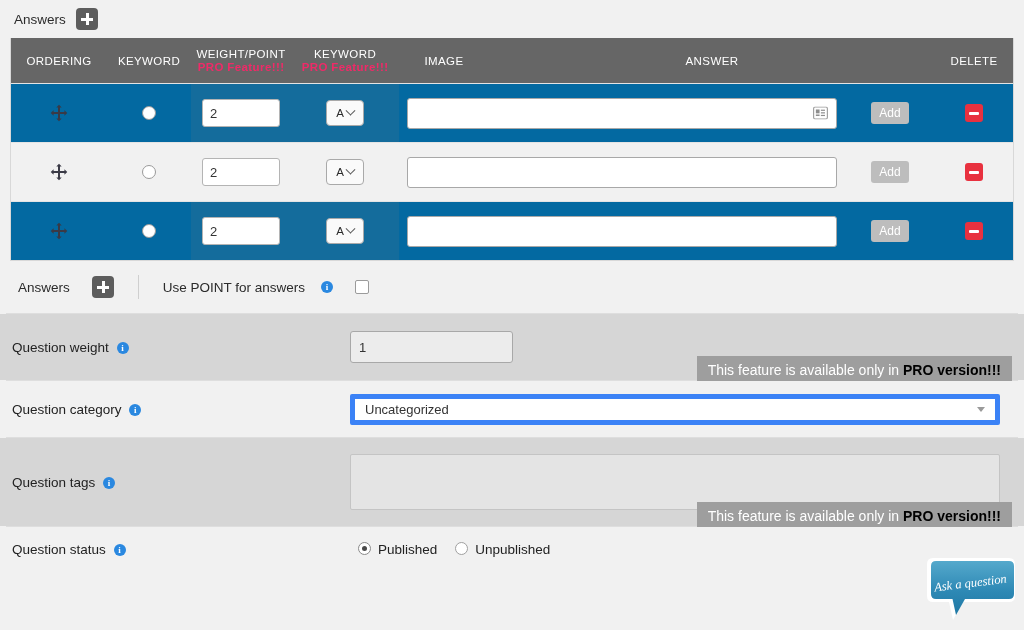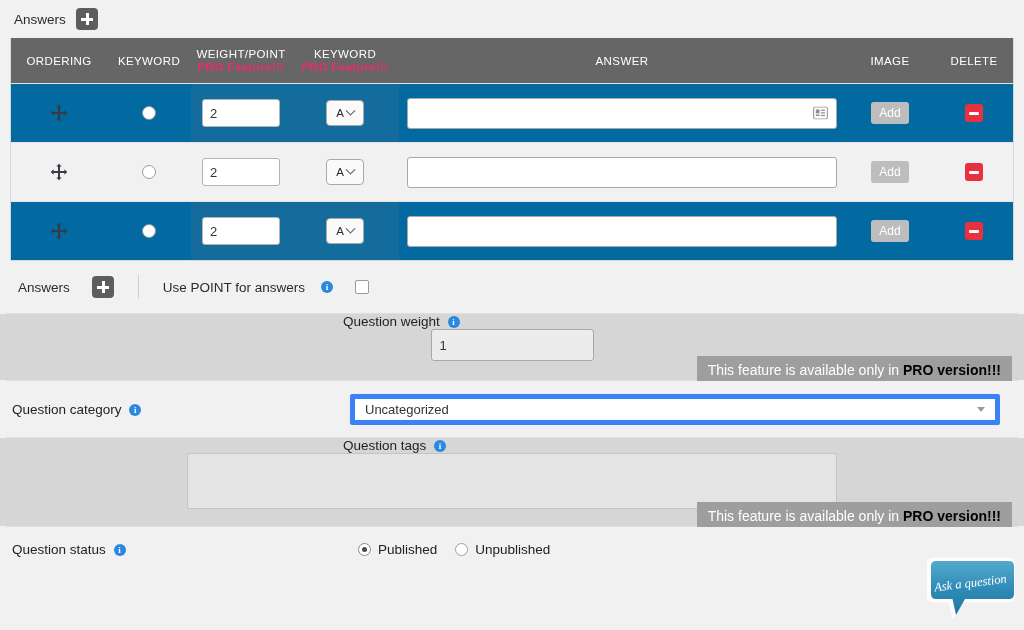--- a/index.html
+++ b/index.html
@@ -157,21 +157,21 @@
     background:#fff; display:inline-block; margin-left:10px;
   }
 
   
   .hr{ height:1px; background:#dedede; margin:0 6px; }
   .frow{
     position:relative;
     display:flex; align-items:center;
     padding:0 12px;
   }
-  .frow.shaded{ background:#d6d6d6;flex-direction:column; }
+  .frow.shaded{ background:#d6d6d6; }
   .frow.plain { background:#f1f1f1; }
   .flabel{ width:338px; font-size:13.5px; color:#222; flex:0 0 auto; }
 
   .w-input{
     width:163px; height:32px;
     border:1px solid #a8a8a8; border-radius:3px;
     background:#ececec; padding:0 8px; font-size:13px; color:#333;
     font-family:"Liberation Sans", sans-serif;
   }
   .cat-select{
@@ -195,21 +195,21 @@
     position:absolute;
     background:#9e9e9e;
     color:#fff;
     font-size:14px;
     padding:6px 11px;
     white-space:nowrap;
   }
   .pro-banner b{ color:#000000; font-weight:bold; }
 
   
-  .radio-row{ display:flex; align-items:center; gap:7px; }
+  .radio-row{ display:flex; gap:7px; }
   .radio-on{
     width:13px; height:13px; border-radius:50%;
     border:1px solid #8a8a8a; background:#fff;
     position:relative; display:inline-block;
   }
   .radio-on::after{
     content:""; position:absolute; left:3px; top:3px;
     width:5px; height:5px; border-radius:50%; background:#4a4a4a;
   }
   .radio-off{
@@ -249,25 +249,25 @@
       <span>KEYWORD</span>
     </div>
     <div class="th c-weight">
       <span>WEIGHT/POINT</span>
       <span class="pro">PRO Feature!!!</span>
     </div>
     <div class="th c-keyword">
       <span>KEYWORD</span>
       <span class="pro">PRO Feature!!!</span>
     </div>
+    <div class="th c-image">
+      <span>IMAGE</span>
+    </div>
     <div class="th c-answer">
       <span>ANSWER</span>
-    </div>
-    <div class="th c-image">
-      <span>IMAGE</span>
     </div>
     <div class="th c-delete">
       <span>DELETE</span>
     </div>
   </div>
 
   <div class="pro-col-mask"></div>
 
   <div class="trow">
     <div class="c-order">

